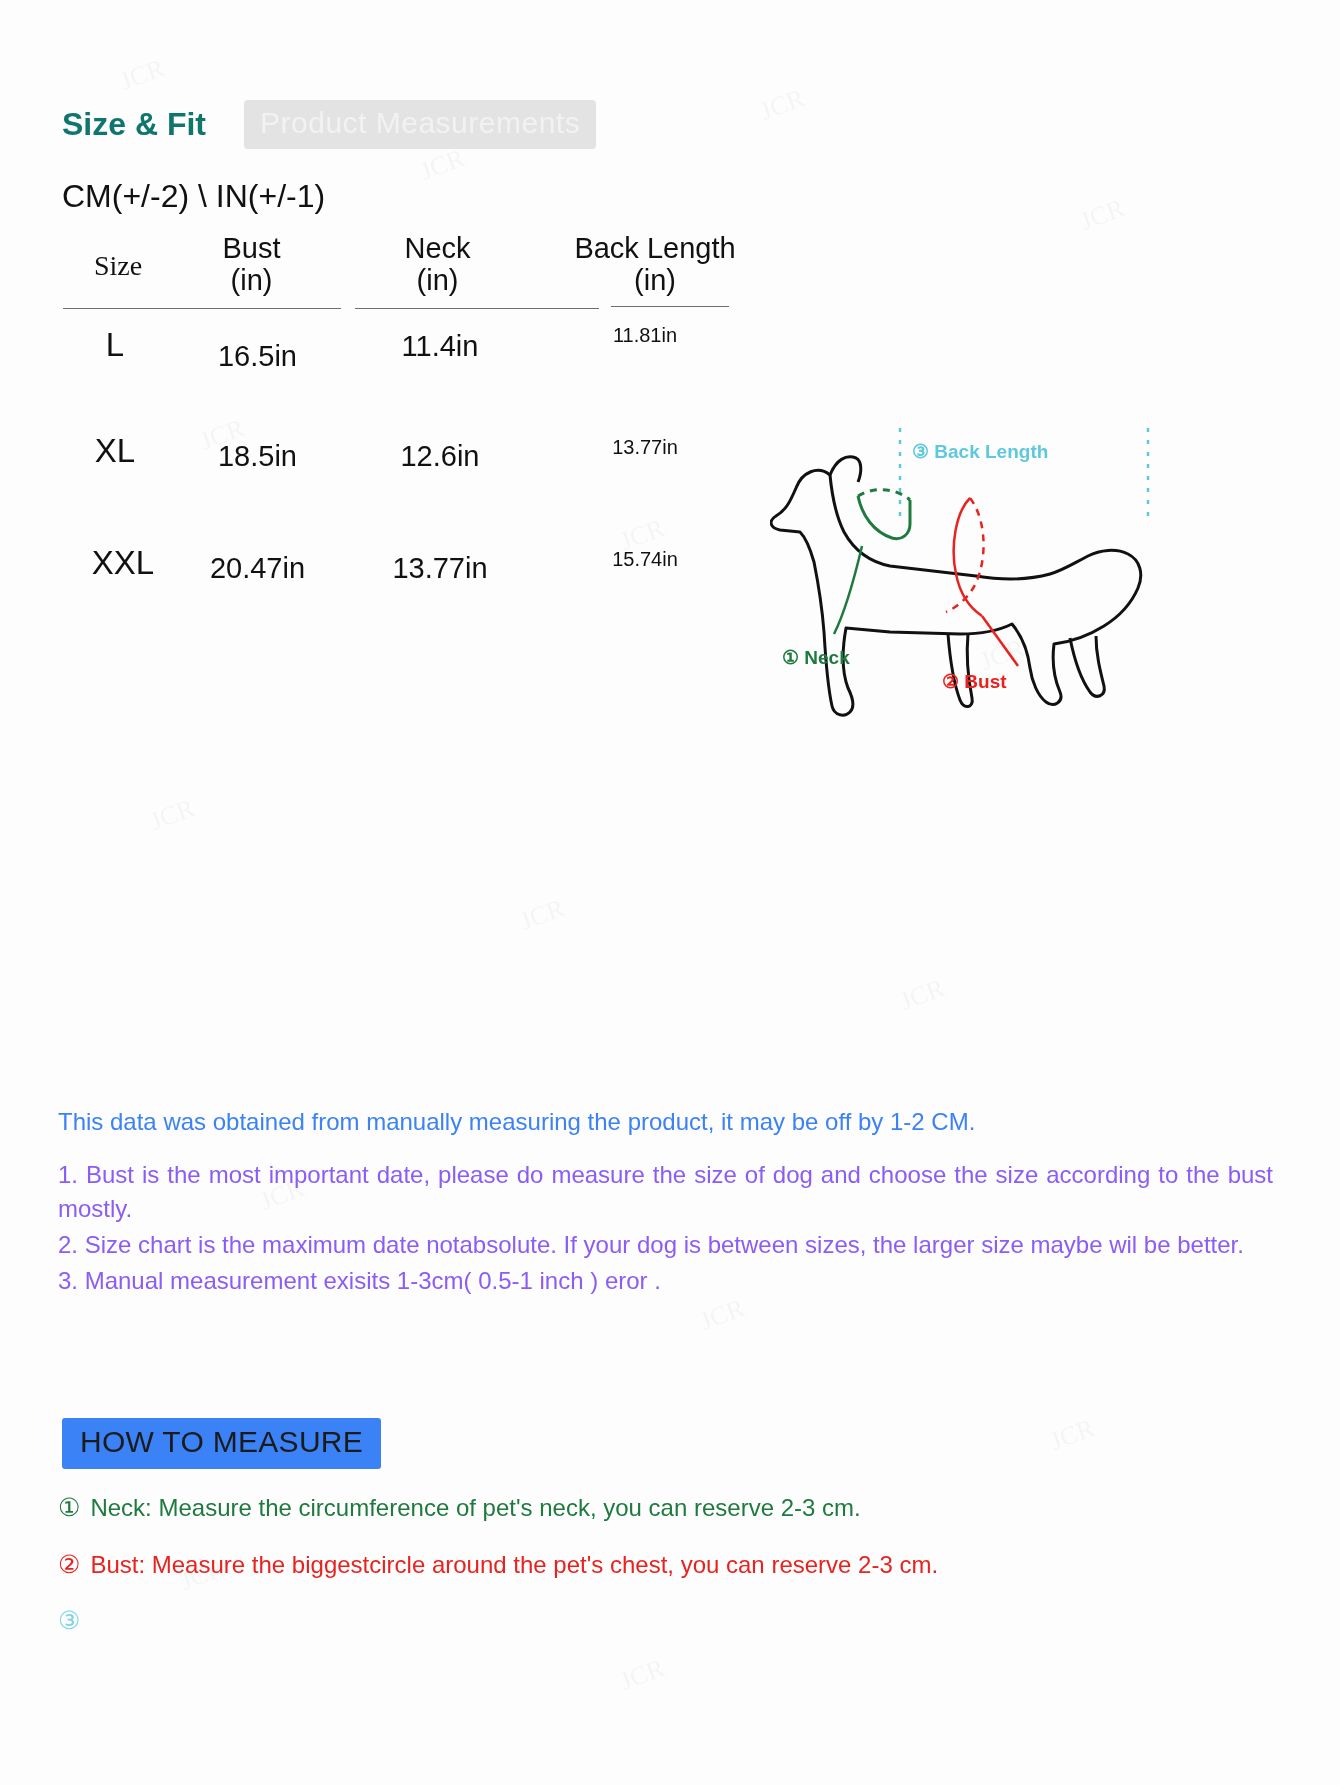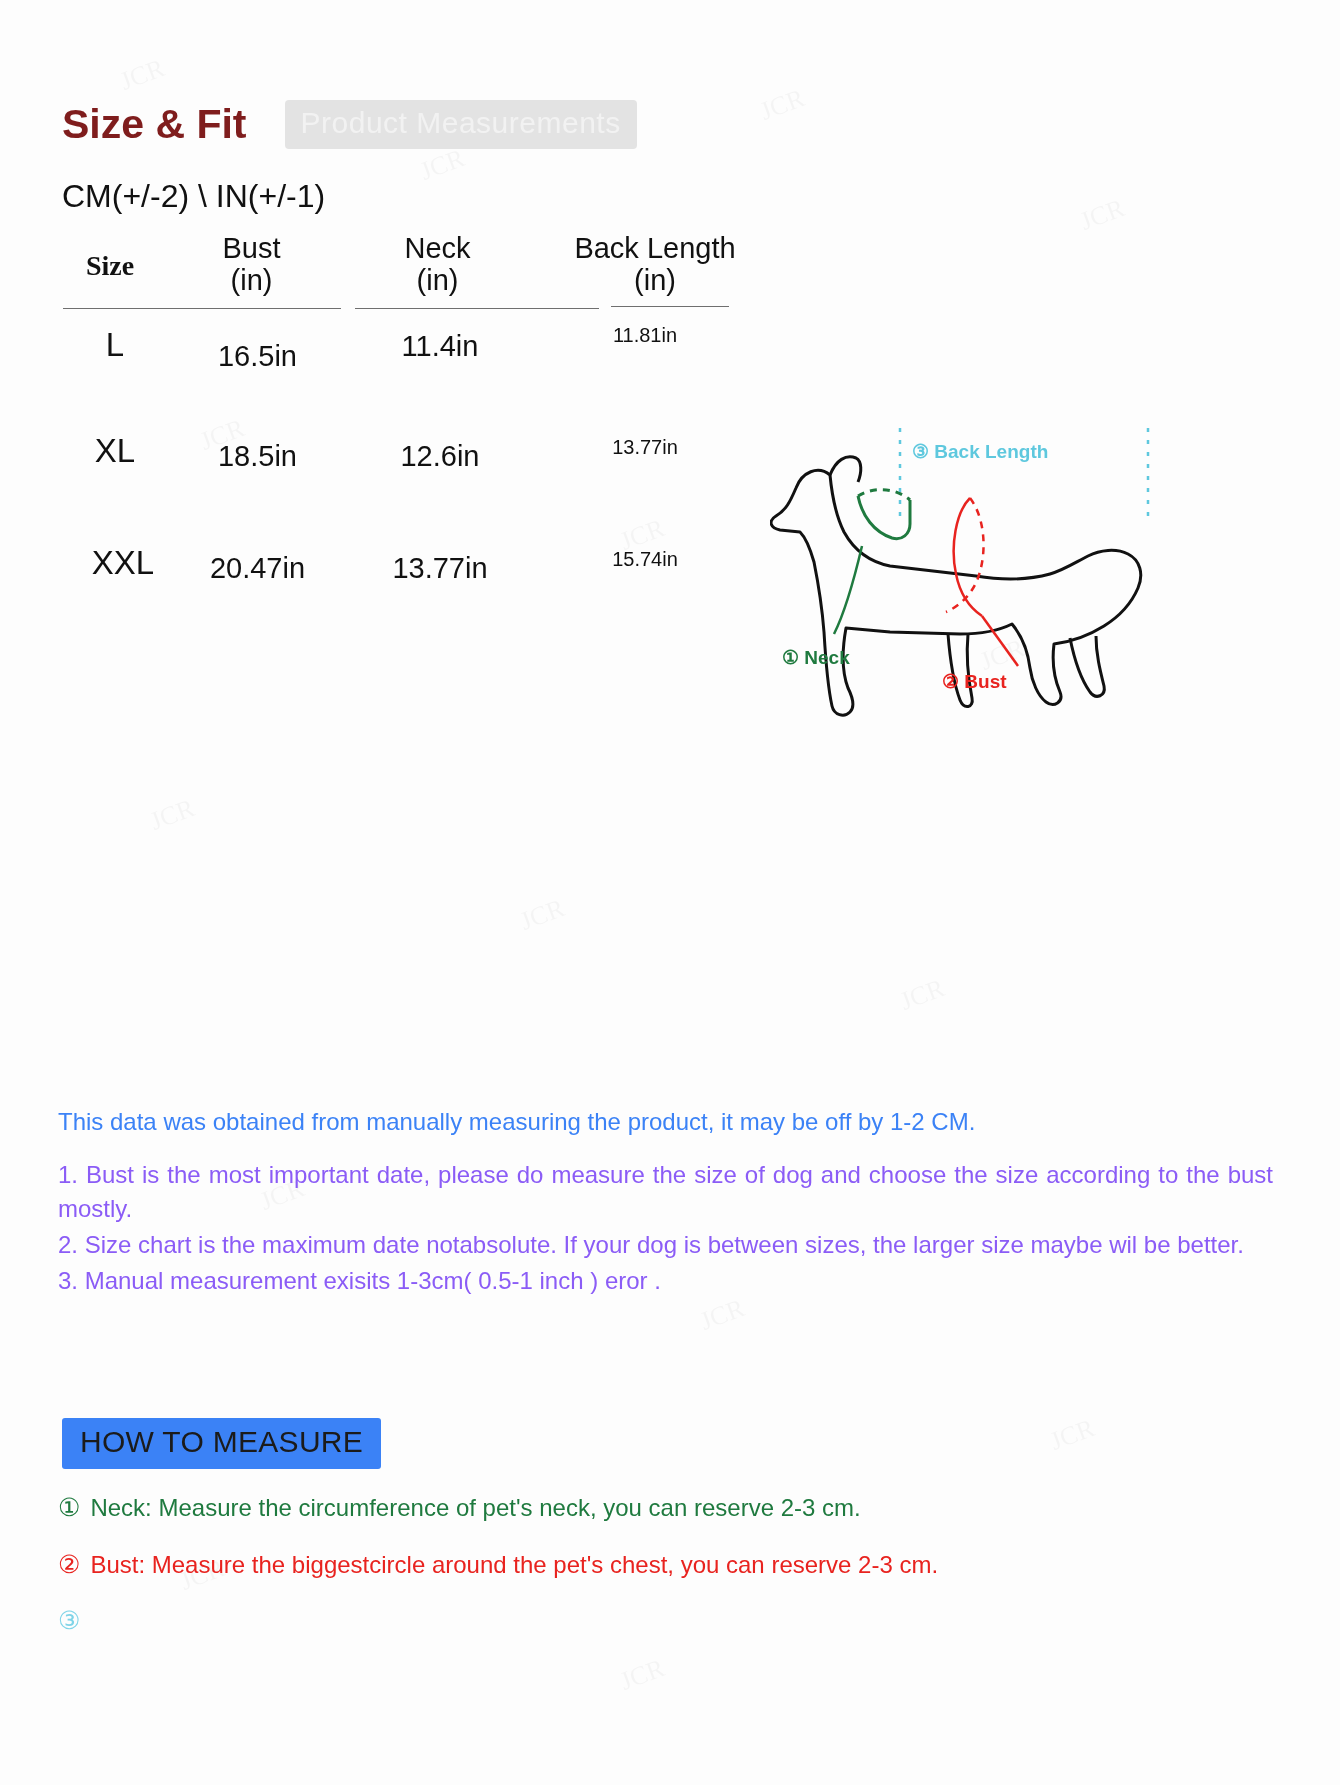--- a/index.html
+++ b/index.html
@@ -26,24 +26,24 @@
   
   .header-row {
     position: absolute;
     left: 62px;
     top: 100px;
     display: flex;
     align-items: center;
     gap: 38px;
   }
   .title {
-    font-size: 41px;
+    font-size: 32px;
     font-weight: bold;
     letter-spacing: 0px;
-    color: #7f1d1d;
+    color: #0f766e;
   }
   .badge {
     background: #e3e3e3;
     color: #f2f2f2;
     font-size: 30px;
     padding: 6px 16px 9px 16px;
     border-radius: 4px;
     letter-spacing: 0.5px;
   }
   .unit-line {
@@ -66,26 +66,25 @@
     height: 92px;
   }
   .th {
     position: absolute;
     text-align: center;
     font-size: 29px;
     line-height: 1.12;
     color: #111;
   }
   .th.size {
-    left: 0px;
+    left: 8px;
     top: 22px;
     width: 110px;
     font-family: "Liberation Serif", serif;
     font-size: 28px;
-    font-weight: bold;
   }
   .th.bust  { left: 104px; top: 4px;  width: 185px; }
   .th.neck  { left: 290px; top: 4px;  width: 185px; }
   .th.back  { left: 455px; top: 4px;  width: 290px; }
 
   .rule {
     position: absolute;
     border-bottom: 1.5px solid #6f6f6f;
   }
   .rule.r1 { left: 8px;   top: 80px; width: 278px; }

